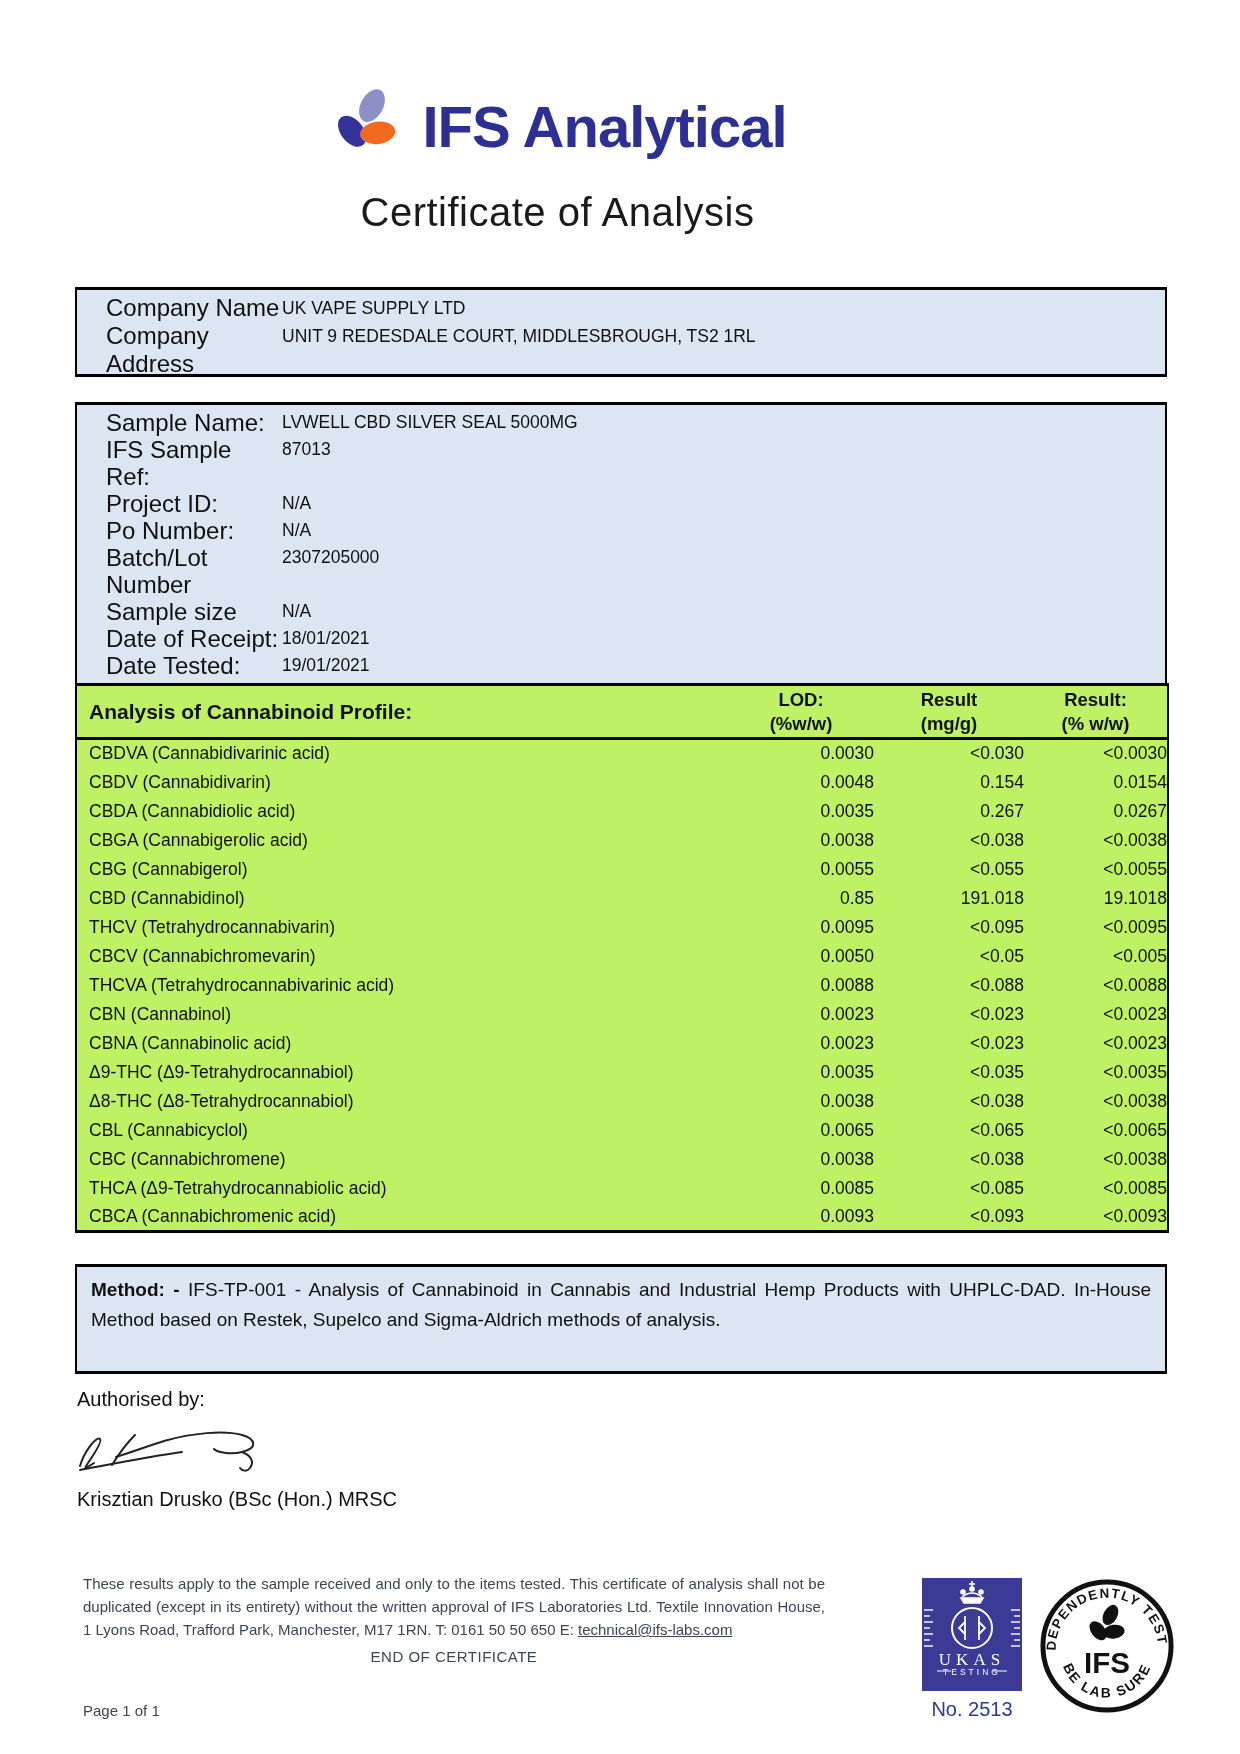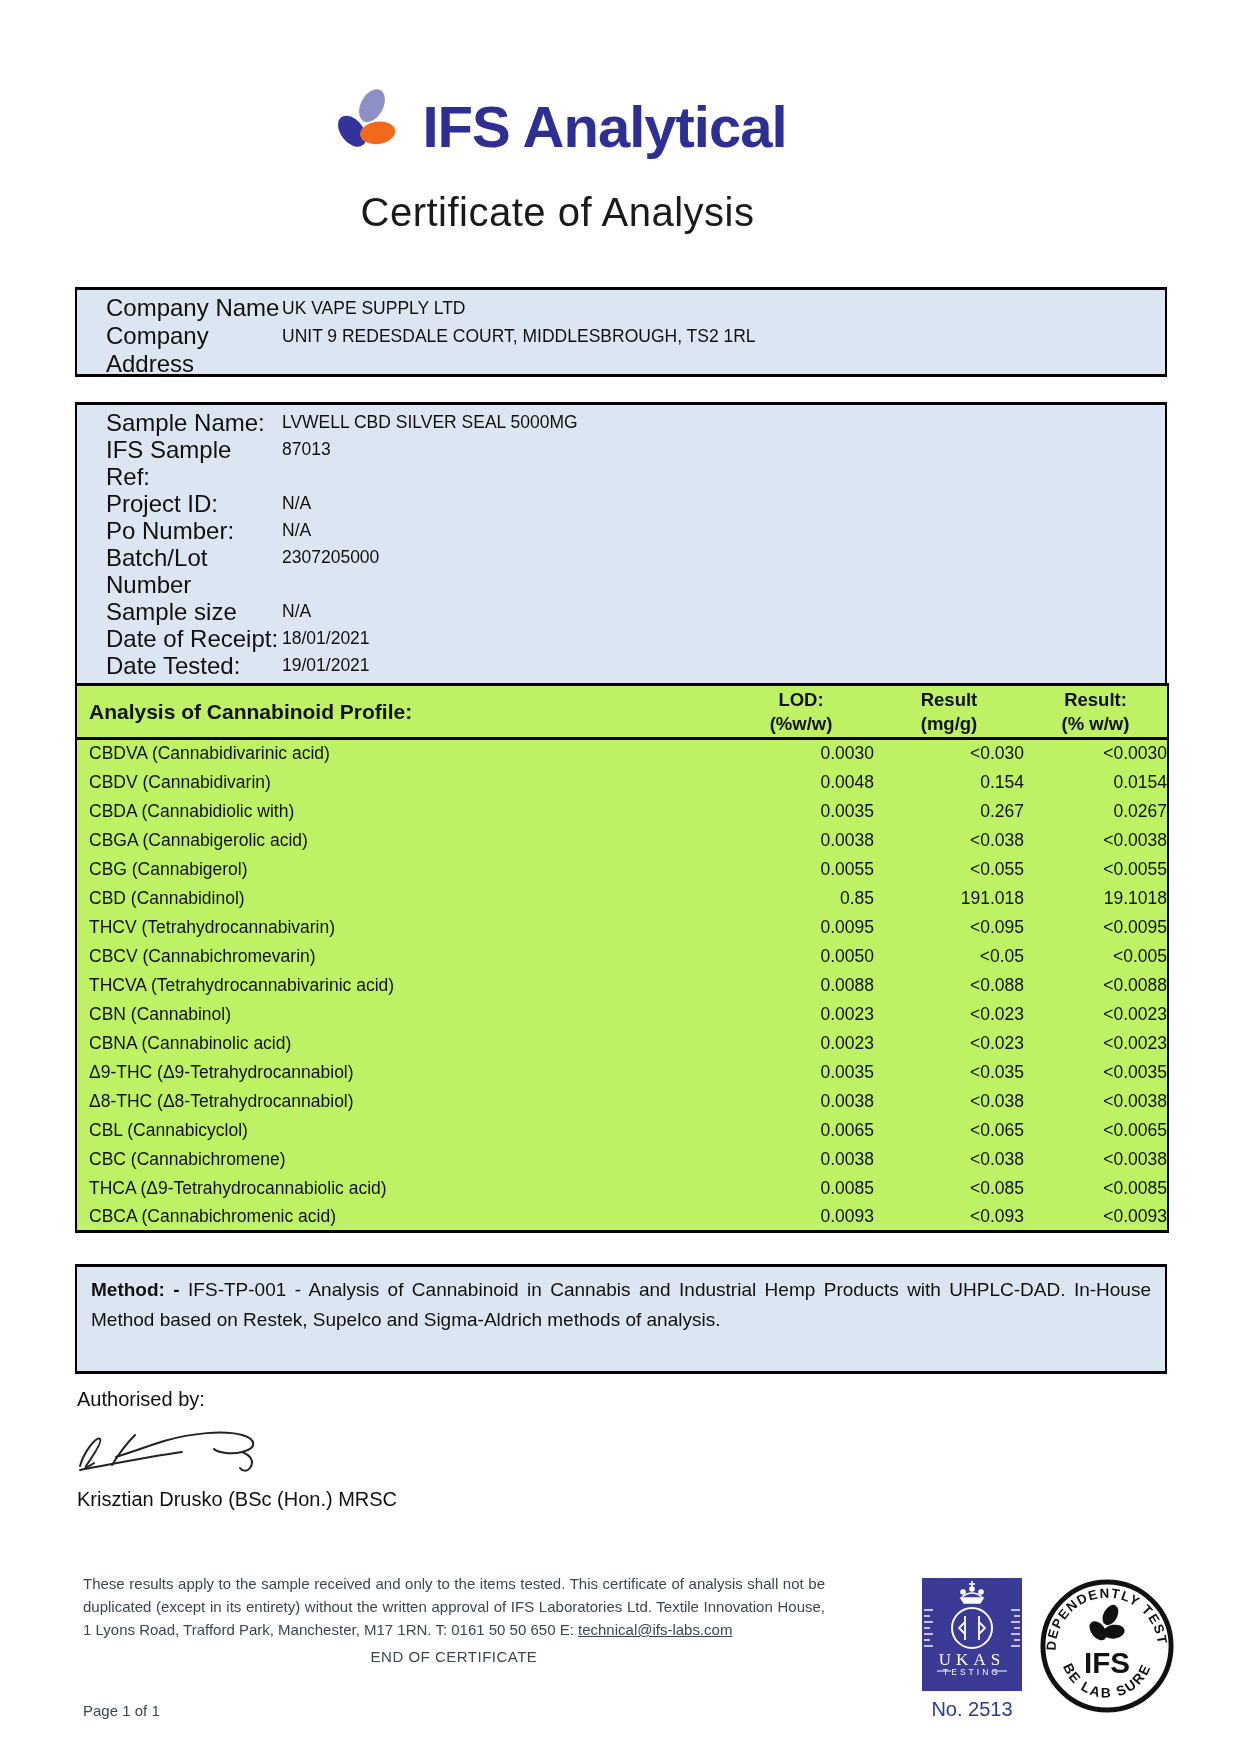--- a/index.html
+++ b/index.html
@@ -175,21 +175,21 @@
         </tr>
 
         <tr>
           <td class="c-name">CBDV (Cannabidivarin)</td>
           <td class="c-val">0.0048</td>
           <td class="c-val">0.154</td>
           <td class="c-val">0.0154</td>
         </tr>
 
         <tr>
-          <td class="c-name">CBDA (Cannabidiolic with)</td>
+          <td class="c-name">CBDA (Cannabidiolic acid)</td>
           <td class="c-val">0.0035</td>
           <td class="c-val">0.267</td>
           <td class="c-val">0.0267</td>
         </tr>
 
         <tr>
           <td class="c-name">CBGA (Cannabigerolic acid)</td>
           <td class="c-val">0.0038</td>
           <td class="c-val">&lt;0.038</td>
           <td class="c-val">&lt;0.0038</td>

